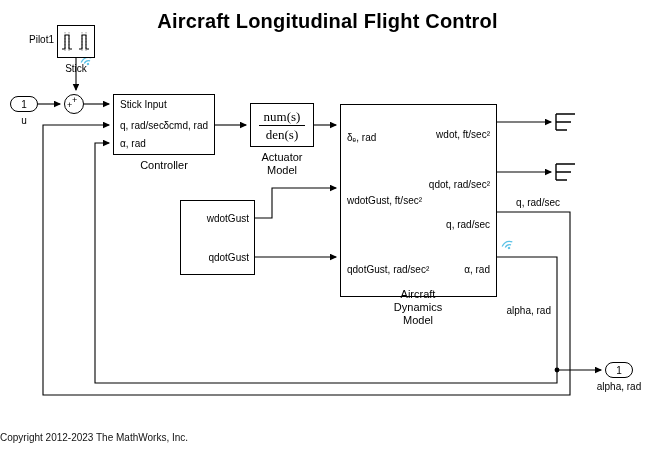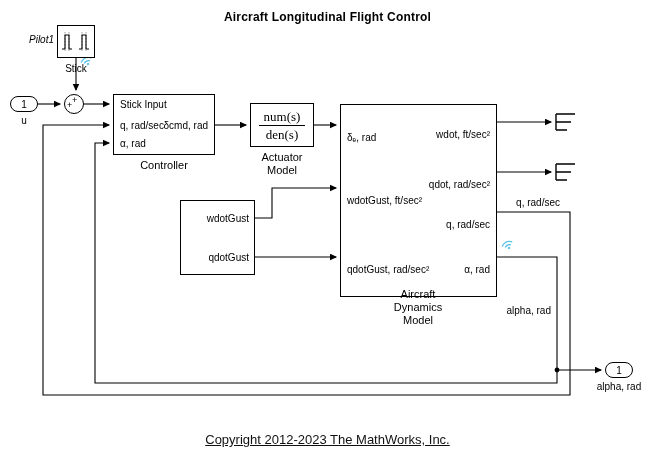--- a/index.html
+++ b/index.html
@@ -4,25 +4,25 @@
 <style>
   html,body { margin:0; padding:0; background:#ffffff; }
   .canvas {
     position:relative; width:655px; height:457px; background:#ffffff;
     font-family:"Liberation Sans","DejaVu Sans",sans-serif; color:#000;
     overflow:hidden;
   }
   .wires { position:absolute; left:0; top:0; }
   .title {
     position:absolute; left:0; top:10px; width:655px; text-align:center;
-    font-size:12px; font-weight:bold; letter-spacing:0.2px;
+    font-size:20px; font-weight:bold; letter-spacing:0.2px;
   }
   .copyright {
-    position:absolute; left:0; top:432px; width:655px; text-align:center;
-    font-size:13px; color:#111;text-decoration:underline;
+    position:absolute; left:0; top:432px; width:655px; 
+    font-size:10px; color:#111;
   }
   .block {
     position:absolute; background:#fff; border:1px solid #000;
     border-radius:0; box-sizing:border-box;
   }
   .stadium {
     position:absolute; background:#fff; border:1px solid #000;
     box-sizing:border-box; border-radius:9px; display:flex;
     align-items:center; justify-content:center; font-size:10px;
   }
@@ -89,21 +89,21 @@
     <g transform="translate(509,248) rotate(-25)" stroke="#5bc2e7" stroke-width="1.3" fill="none">
       <circle cx="0" cy="0" r="1.2" fill="#5bc2e7" stroke="none"></circle>
       <path d="M-3.2,-2 Q0,-4.6 3.2,-2"></path>
       <path d="M-5.6,-4.2 Q0,-9 5.6,-4.2"></path>
     </g>
   </svg>
 
   <div class="title">Aircraft Longitudinal Flight Control</div>
   <div class="copyright">Copyright 2012-2023 The MathWorks, Inc.</div>
 
-  <div class="ptext" style="left:14px; top:34px; width:40px; text-align:right;font-style:italic;">Pilot1</div>
+  <div class="ptext" style="left:14px; top:34px; width:40px; text-align:right;">Pilot1</div>
   <div class="block" style="left:57px; top:25px; width:38px; height:33px;">
     <svg width="36" height="31" viewBox="0 0 36 31">
       <g stroke="#888" stroke-width="0.8" stroke-dasharray="1.5,1.5" fill="none">
         <path d="M7,6 L7,25 M11,6 L11,25 M24,6 L24,25 M28,6 L28,25"></path>
       </g>
       <g stroke="#000" stroke-width="1.1" fill="none">
         <polyline points="4,23 7,23 7,9 11,9 11,23 14,23"></polyline>
         <polyline points="21,23 24,23 24,9 28,9 28,23 31,23"></polyline>
       </g>
     </svg>

